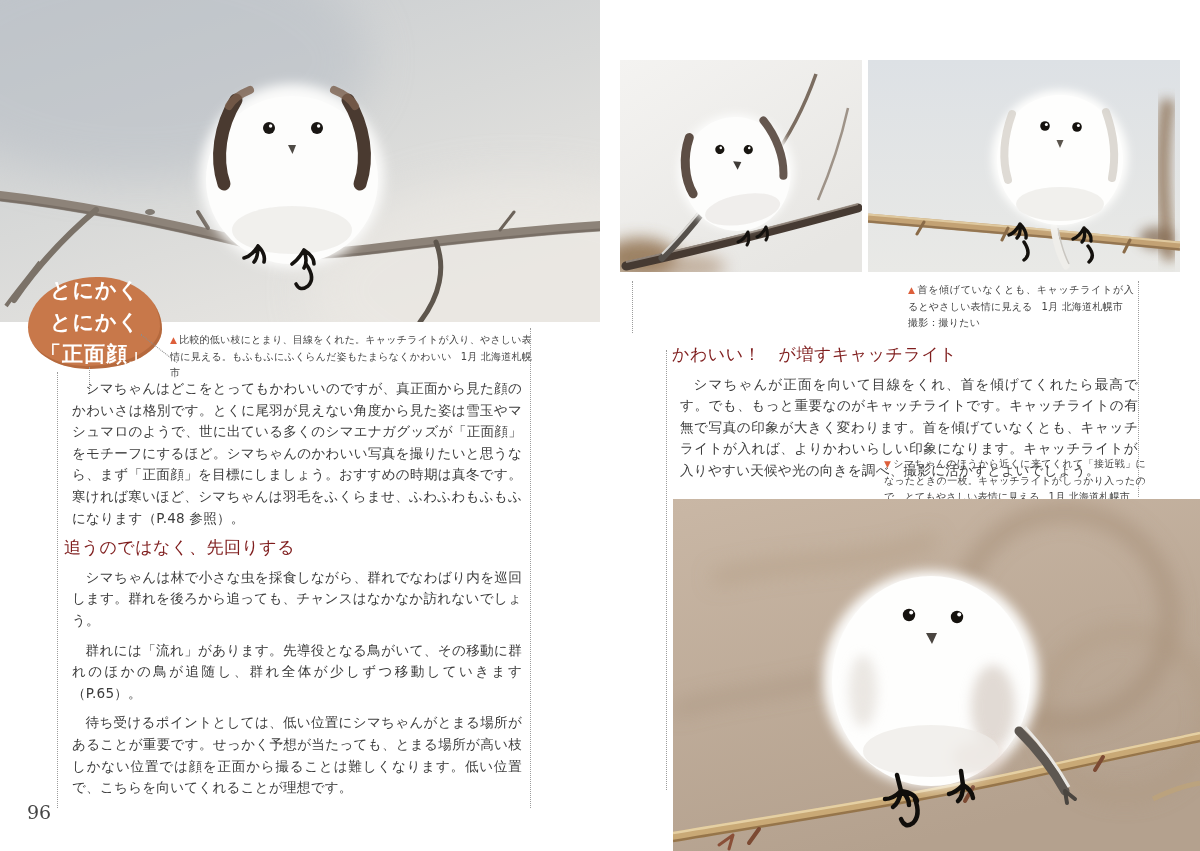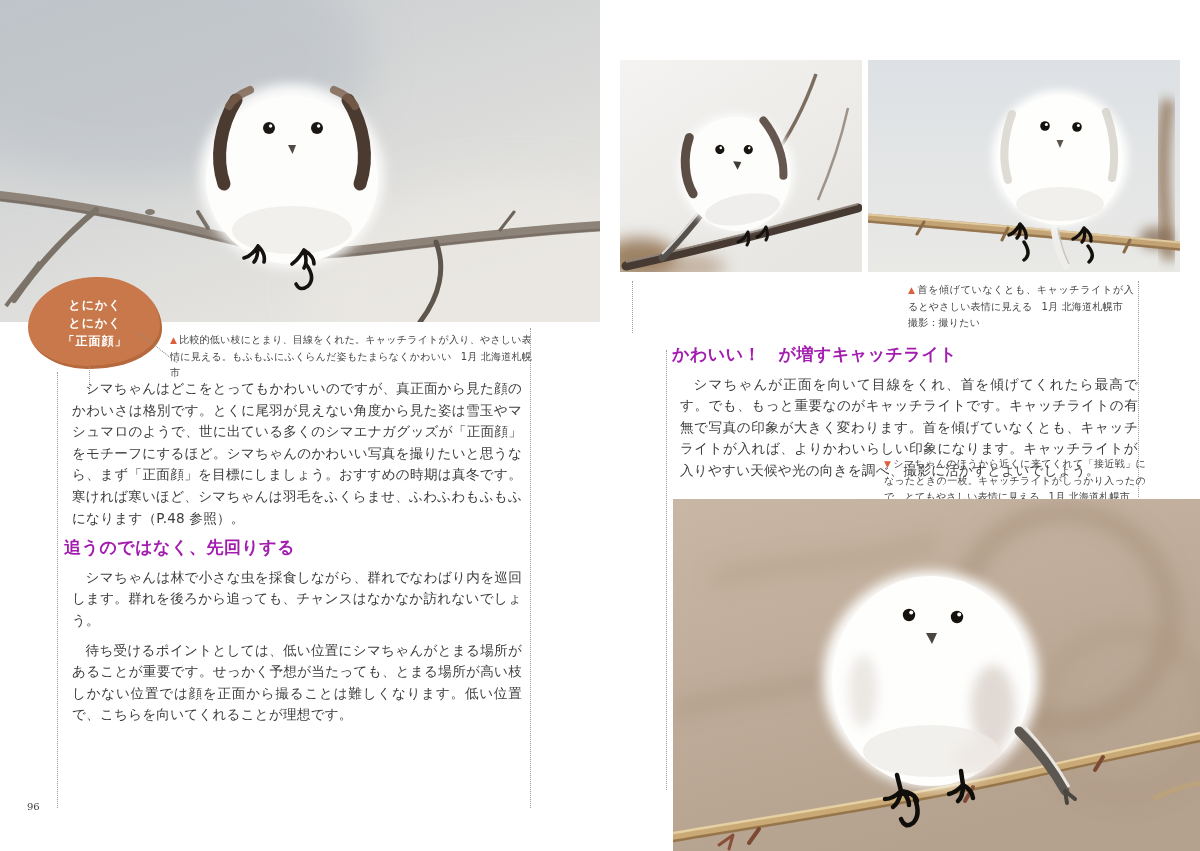--- a/index.html
+++ b/index.html
@@ -11,48 +11,48 @@
   .photo{position:absolute;overflow:hidden;}
   .photo svg{display:block;}
 
   
   .body-col{
     position:absolute;font-size:13.6px;line-height:21.6px;
     text-align:justify;color:#3c3c3c;letter-spacing:.2px;
   }
   .body-col p{margin:8px;text-indent:1em;}
   .section-heading{
-    font-size:17px;font-weight:bold;color:#a21caf;
+    font-size:17px;font-weight:normal;color:#7f1d1d;
     text-indent:0 !important;margin:7px 0 5px 0 !important;letter-spacing:.5px;
   }
   .caption{
     position:absolute;font-size:10px;line-height:16.5px;color:#434343;
     text-align:justify;letter-spacing:.2px;
   }
   .caption .marker{color:#dd5f3b;font-size:9px;margin-right:2px;}
   .caption .date-inline{margin-left:.9em;}
   .caption .block-line{display:block;}
 
   
   .badge{
     position:absolute;left:28px;top:277px;width:134px;height:92px;
     background:#c8784a;
     border-radius:52% 48% 55% 45% / 56% 58% 44% 46%;
     display:flex;flex-direction:column;align-items:center;justify-content:center;
-    color:#fff;font-size:12px;line-height:1.52;letter-spacing:1px;font-weight:bold;
+    color:#fff;font-size:21px;line-height:1.52;letter-spacing:1px;font-weight:bold;
     box-shadow:inset -2px -3px 0 rgba(146,77,38,.35);
   }
   .badge span{display:block;white-space:nowrap;}
 
   
   .vguide{position:absolute;width:0;border-left:1px dotted #9c9c9c;}
   .hpointer{position:absolute;height:0;border-top:1.5px dotted #8c8c8c;transform-origin:left top;}
 
   .page-number{
-    position:absolute;left:27px;top:801px;font-size:10px;color:#444;
+    position:absolute;left:27px;top:801px;font-size:19px;color:#444;
     font-family:"DejaVu Serif","Liberation Serif",serif;
   }
 </style>
 </head>
 <body>
 
 <div id="spread">
 
   <div class="photo" style="left:0;top:0;width:600px;height:322px;">
     <svg width="600" height="322" viewBox="0 0 600 322">
@@ -117,20 +117,21 @@
     <span class="marker">▲</span><span>比較的低い枝にとまり、目線をくれた。キャッチライトが入り、やさしい表情に見える。もふもふにふくらんだ姿もたまらなくかわいい</span><span class="date-inline">1月 北海道札幌市</span>
   </div>
 
   <div class="vguide" style="left:57px;top:372px;height:436px;"></div>
   <div class="vguide" style="left:530px;top:328px;height:480px;"></div>
 
   <div class="body-col" style="left:64px;top:370px;width:466px;">
     <p>シマちゃんはどこをとってもかわいいのですが、真正面から見た顔のかわいさは格別です。とくに尾羽が見えない角度から見た姿は雪玉やマシュマロのようで、世に出ている多くのシマエナガグッズが「正面顔」をモチーフにするほど。シマちゃんのかわいい写真を撮りたいと思うなら、まず「正面顔」を目標にしましょう。おすすめの時期は真冬です。寒ければ寒いほど、シマちゃんは羽毛をふくらませ、ふわふわもふもふになります（P.48 参照）。</p>
     <p class="section-heading">追うのではなく、先回りする</p>
     <p>シマちゃんは林で小さな虫を採食しながら、群れでなわばり内を巡回します。群れを後ろから追っても、チャンスはなかなか訪れないでしょう。</p>
+    <p>群れには「流れ」があります。先導役となる鳥がいて、その移動に群れのほかの鳥が追随し、群れ全体が少しずつ移動していきます（P.65）。</p>
     <p>待ち受けるポイントとしては、低い位置にシマちゃんがとまる場所があることが重要です。せっかく予想が当たっても、とまる場所が高い枝しかない位置では顔を正面から撮ることは難しくなります。低い位置で、こちらを向いてくれることが理想です。</p>
   </div>
 
   <div class="page-number">96</div>
 
   <div class="photo" style="left:620px;top:60px;width:242px;height:212px;">
     <svg width="242" height="212" viewBox="0 0 242 212">
       <defs>
         <linearGradient id="gA" x1="0" y1="0" x2="0.7" y2="1">
           <stop offset="0" stop-color="#f4f3f1"></stop>

